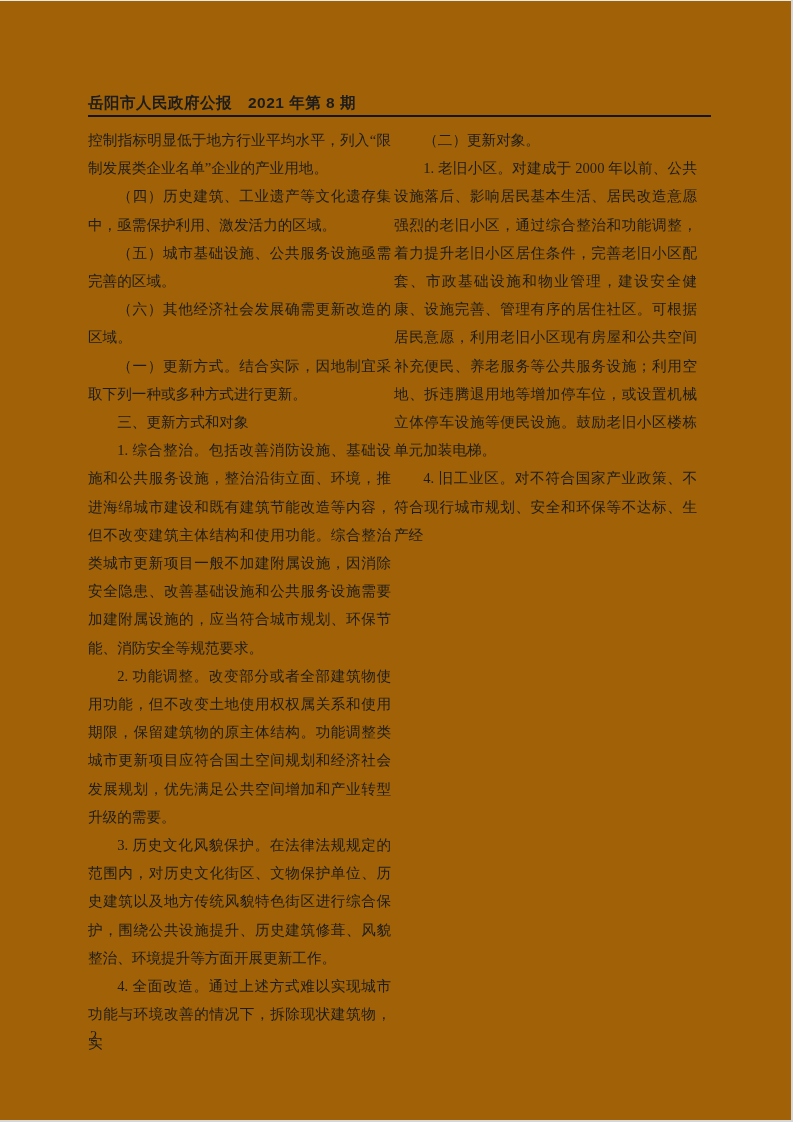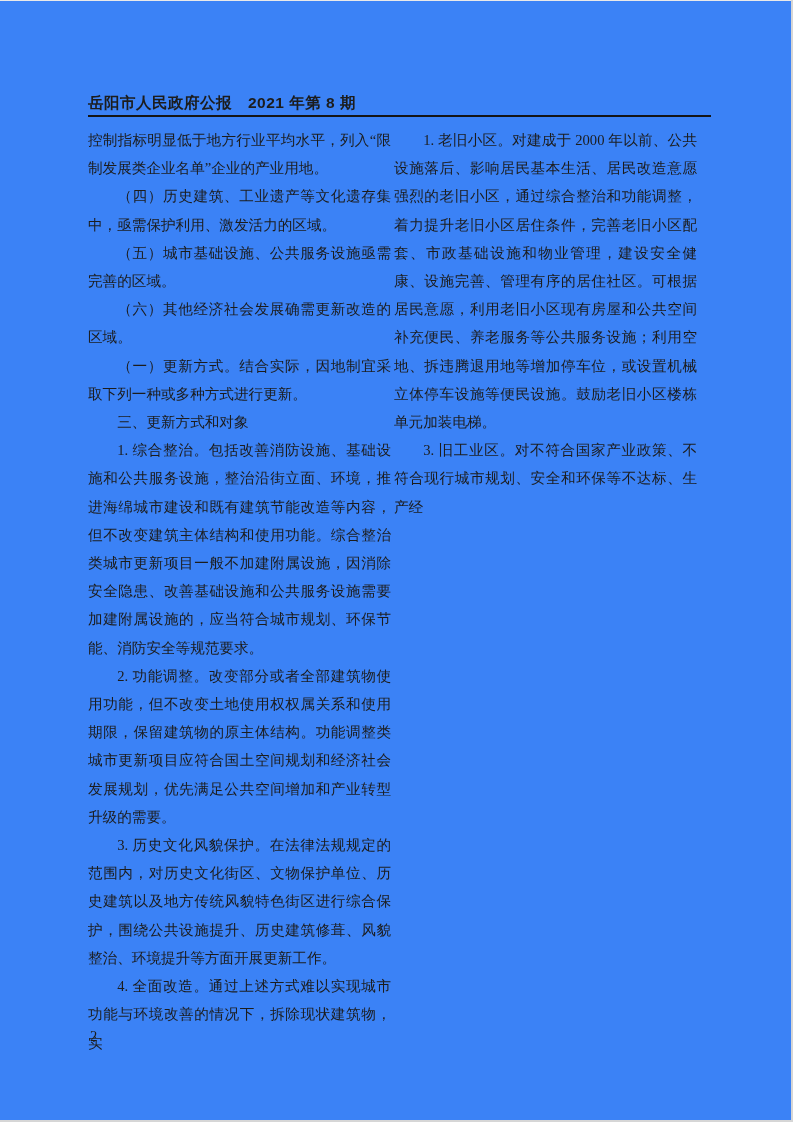--- a/index.html
+++ b/index.html
@@ -1,19 +1,19 @@
 <!DOCTYPE html>
 <html><head>
 <meta charset="utf-8">
 <style>
   html,body{margin:0;padding:0;background:#ffffff;}
   .page{
     position:relative;
     width:793px;height:1122px;
-    background:#3b82f6;
+    background:#a16207;
     color:#1c1c1c;
     font-family:"Liberation Serif","DejaVu Serif",serif;
     overflow:hidden;
     box-shadow:inset -2px -2px 0 #d6d6d6, inset 0 1px 0 #e9e9e9;
   }
   .header{
     position:absolute;left:88px;top:93px;width:623px;
     font-family:"Liberation Sans","DejaVu Sans",sans-serif;
     font-weight:bold;font-size:15.5px;letter-spacing:0.5px;
     white-space:pre;
@@ -53,18 +53,19 @@
         <p class="para indent">（五）城市基础设施、公共服务设施亟需完善的区域。</p>
         <p class="para indent">（六）其他经济社会发展确需更新改造的区域。</p>
         <p class="para indent">（一）更新方式。结合实际，因地制宜采取下列一种或多种方式进行更新。</p>
         <p class="para indent">三、更新方式和对象</p>
         <p class="para indent">1. 综合整治。包括改善消防设施、基础设施和公共服务设施，整治沿街立面、环境，推进海绵城市建设和既有建筑节能改造等内容，但不改变建筑主体结构和使用功能。综合整治类城市更新项目一般不加建附属设施，因消除安全隐患、改善基础设施和公共服务设施需要加建附属设施的，应当符合城市规划、环保节能、消防安全等规范要求。</p>
         <p class="para indent">2. 功能调整。改变部分或者全部建筑物使用功能，但不改变土地使用权权属关系和使用期限，保留建筑物的原主体结构。功能调整类城市更新项目应符合国土空间规划和经济社会发展规划，优先满足公共空间增加和产业转型升级的需要。</p>
         <p class="para indent">3. 历史文化风貌保护。在法律法规规定的范围内，对历史文化街区、文物保护单位、历史建筑以及地方传统风貌特色街区进行综合保护，围绕公共设施提升、历史建筑修葺、风貌整治、环境提升等方面开展更新工作。</p>
         <p class="para indent">4. 全面改造。通过上述方式难以实现城市功能与环境改善的情况下，拆除现状建筑物，实</p>
       </div>
     <div class="col">
+        <p class="para indent">（二）更新对象。</p>
         <p class="para indent">1. 老旧小区。对建成于 2000 年以前、公共设施落后、影响居民基本生活、居民改造意愿强烈的老旧小区，通过综合整治和功能调整，着力提升老旧小区居住条件，完善老旧小区配套、市政基础设施和物业管理，建设安全健康、设施完善、管理有序的居住社区。可根据居民意愿，利用老旧小区现有房屋和公共空间补充便民、养老服务等公共服务设施；利用空地、拆违腾退用地等增加停车位，或设置机械立体停车设施等便民设施。鼓励老旧小区楼栋单元加装电梯。</p>
-        <p class="para indent">3. 旧工业区。对不符合国家产业政策、不符合现行城市规划、安全和环保等不达标、生产经</p>
+        <p class="para indent">4. 旧工业区。对不符合国家产业政策、不符合现行城市规划、安全和环保等不达标、生产经</p>
       </div>
   </div>
   <div class="pagenum">2</div>
 </div>
 
 </body></html>

